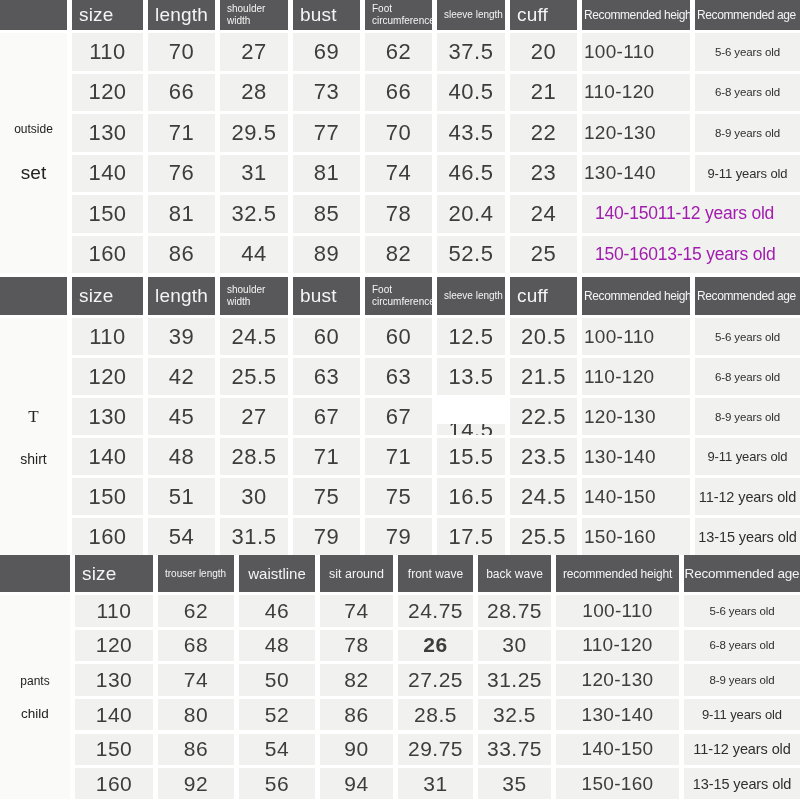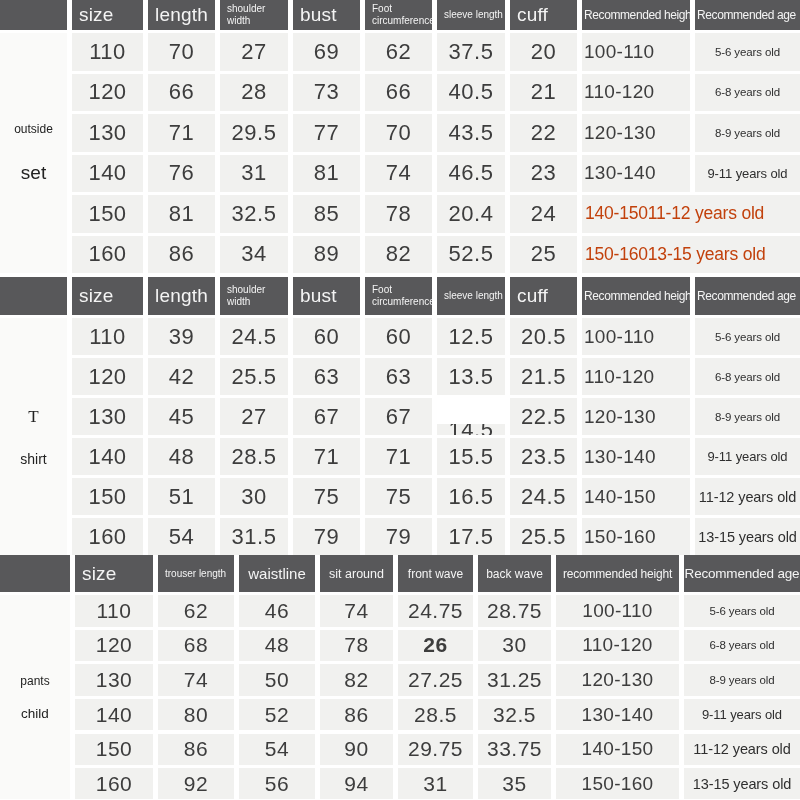--- a/index.html
+++ b/index.html
@@ -25,21 +25,21 @@
   .tc{justify-content:center;padding-left:0;}
   .dc{background:#f1f1ef;display:flex;align-items:center;justify-content:center;
       color:#3d3d3d;overflow:hidden;}
   .num{font-size:22px;letter-spacing:.5px;}
   .num3{font-size:21px;letter-spacing:.5px;}
   .dch{font-size:19px;justify-content:flex-start;padding-left:2px;letter-spacing:.3px;}
   .dch3{font-size:19px;letter-spacing:.3px;}
   .dca{font-size:11.5px;color:#2f2f2f;letter-spacing:-.1px;}
   .a-md{font-size:13px;}
   .a-lg{font-size:14.5px;}
-  .dcm{font-size:17.5px;justify-content:flex-start;padding-left:3px;color:#c2410c;
+  .dcm{font-size:17.5px;justify-content:flex-start;padding-left:13px;color:#a21caf;
        letter-spacing:-.2px;white-space:nowrap;}
   .lab{background:#fafaf9;display:flex;flex-direction:column;align-items:center;
        justify-content:center;color:#222;}
   .t1 .lab{gap:26px}
   .t2 .lab{gap:24px}
   .t3 .lab{gap:18px}
   .t1 .l1{font-size:12px}
   .t1 .l2{font-size:19px}
   .t2 .l1{font-size:17px;font-family:"Liberation Serif","DejaVu Serif",serif;}
   .t2 .l2{font-size:14px}
@@ -104,21 +104,21 @@
       <div class="dc num" style="grid-area: 6 / 2;">150</div>
       <div class="dc num" style="grid-area: 6 / 3;">81</div>
       <div class="dc num" style="grid-area: 6 / 4;">32.5</div>
       <div class="dc num" style="grid-area: 6 / 5;">85</div>
       <div class="dc num" style="grid-area: 6 / 6;">78</div>
       <div class="dc num" style="grid-area: 6 / 7;">20.4</div>
       <div class="dc num" style="grid-area: 6 / 8;">24</div>
       <div class="dc dcm" style="grid-area: 6 / 9 / auto / span 2;">140-15011-12 years old</div>
       <div class="dc num" style="grid-area: 7 / 2;">160</div>
       <div class="dc num" style="grid-area: 7 / 3;">86</div>
-      <div class="dc num" style="grid-area: 7 / 4;">34</div>
+      <div class="dc num" style="grid-area: 7 / 4;">44</div>
       <div class="dc num" style="grid-area: 7 / 5;">89</div>
       <div class="dc num" style="grid-area: 7 / 6;">82</div>
       <div class="dc num" style="grid-area: 7 / 7;">52.5</div>
       <div class="dc num" style="grid-area: 7 / 8;">25</div>
       <div class="dc dcm" style="grid-area: 7 / 9 / auto / span 2;">150-16013-15 years old</div>
     </section>
   <section class="tbl t2">
       <div class="hc" style="grid-area: 1 / 1;"></div>
       <div class="hc hl" style="grid-area: 1 / 2;">size</div>
       <div class="hc hl" style="grid-area: 1 / 3;">length</div>

